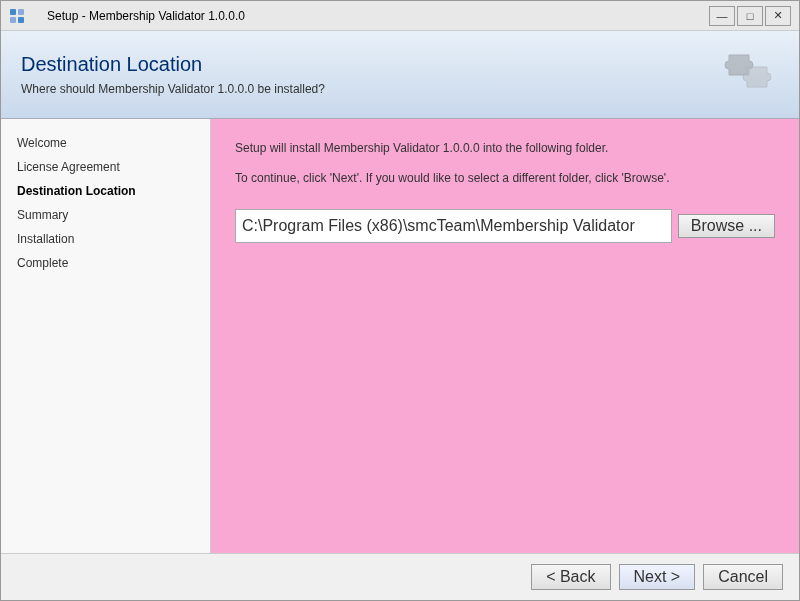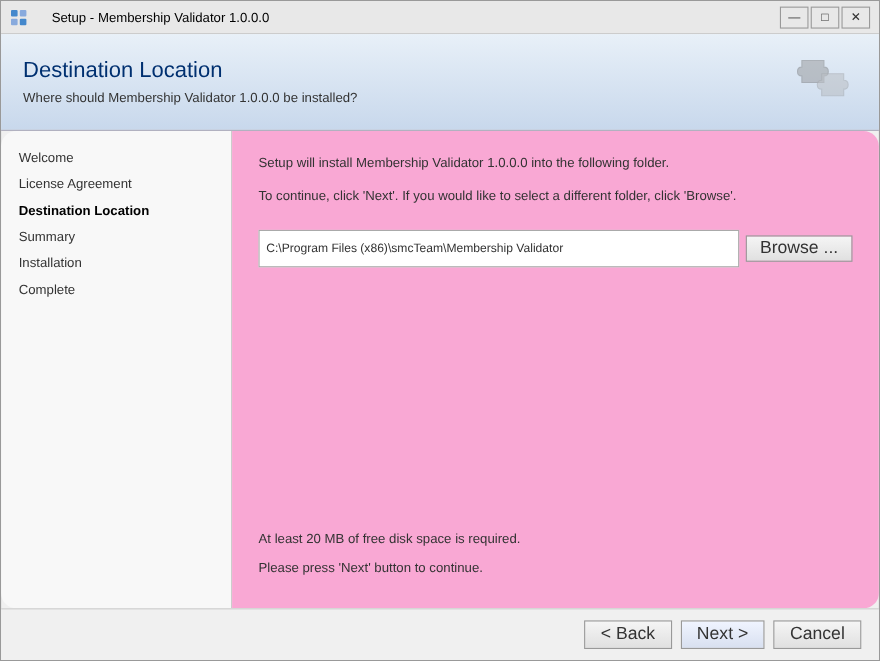--- a/index.html
+++ b/index.html
@@ -86,21 +86,20 @@
     .header-icon {
       width: 60px;
       height: 55px;
       opacity: 0.6;
     }
 
     .content-area {
       display: flex;
       flex: 1;
       overflow: hidden;
-      border-radius: 14px;
     }
 
     .sidebar {
       width: 210px;
       background: #f8f8f8;
       border-right: 1px solid #ccc;
       padding: 12px 0;
       flex-shrink: 0;
     }
     .sidebar-item {
@@ -133,21 +132,21 @@
       align-items: center;
       margin: 10px 0 16px 0;
       gap: 6px;
     }
     .folder-input {
       flex: 1;
       height: 20px;
       border: 1px solid #aaa;
       background: #fff;
       padding: 16px 6px;
-      font-size: 11px;
+      font-size: 16px;
       color: #333;
     }
     .browse-btn {
       height: 24px;
       padding: 0 12px;
       border: 1px solid #999;
       background: linear-gradient(to bottom, #f5f5f5, #e0e0e0);
       font-size: 16px;
       cursor: pointer;
       color: #333;
@@ -255,24 +254,20 @@
       <p>Setup will install Membership Validator 1.0.0.0 into the following folder.</p>
       <p>To continue, click 'Next'. If you would like to select a different folder, click 'Browse'.</p>
 
       <div class="folder-row">
         <input class="folder-input" type="text" value="C:\Program Files (x86)\smcTeam\Membership Validator" style="">
         <button class="browse-btn">Browse ...</button>
       </div>
 
       <div class="spacer"></div>
 
-      <div class="disk-info">
-        <p>At least 20 MB of free disk space is required.</p>
-        <p>Please press 'Next' button to continue.</p>
-      </div>
     </div>
 
   </div>
 
   <div class="footer">
     <button class="footer-btn">&lt; Back</button>
     <button class="footer-btn primary">Next &gt;</button>
     <button class="footer-btn">Cancel</button>
   </div>
 

